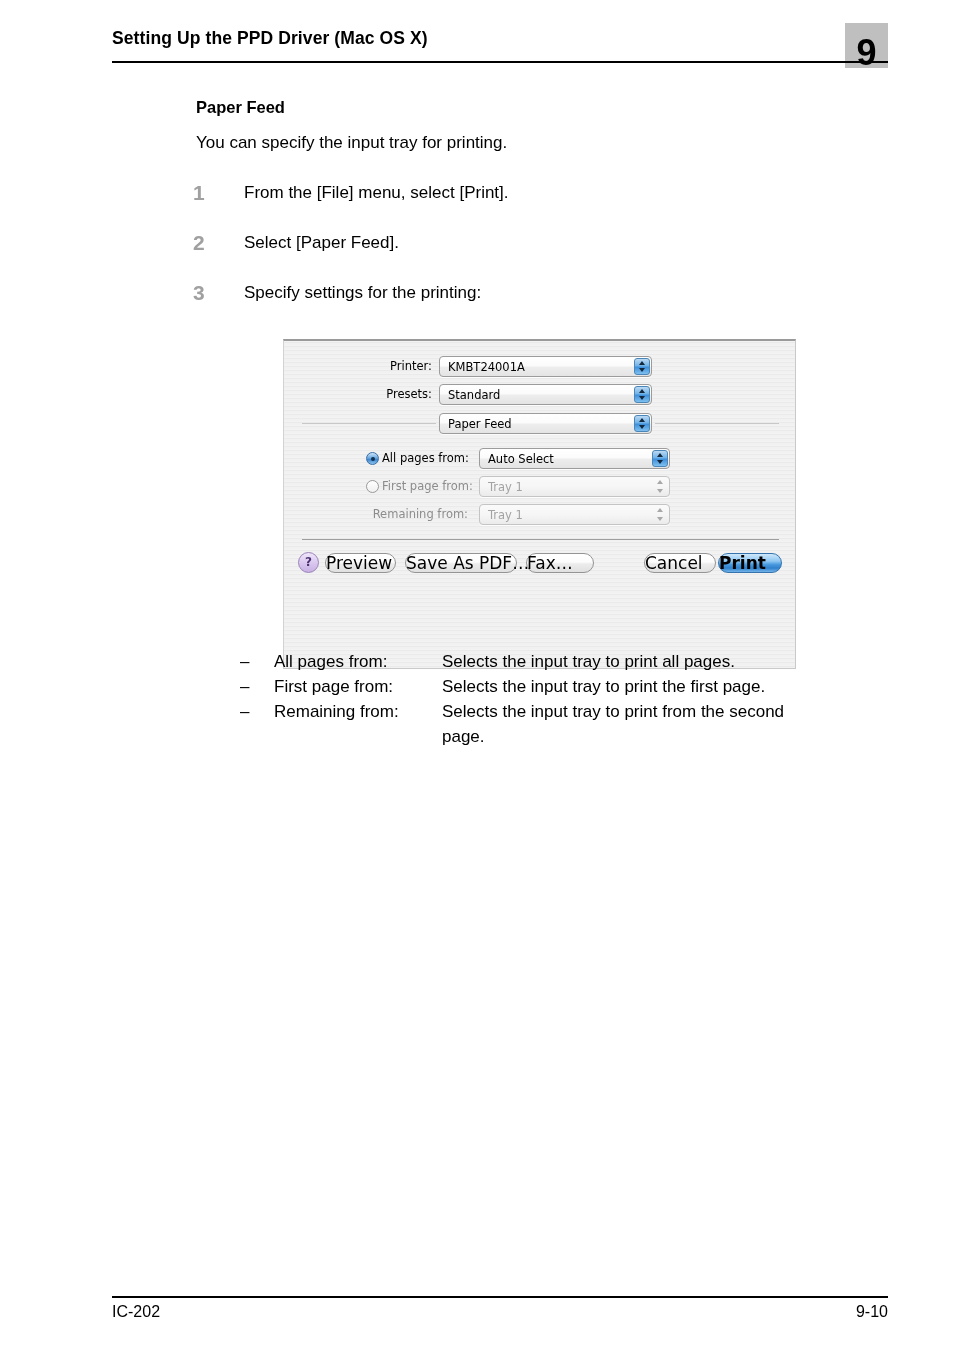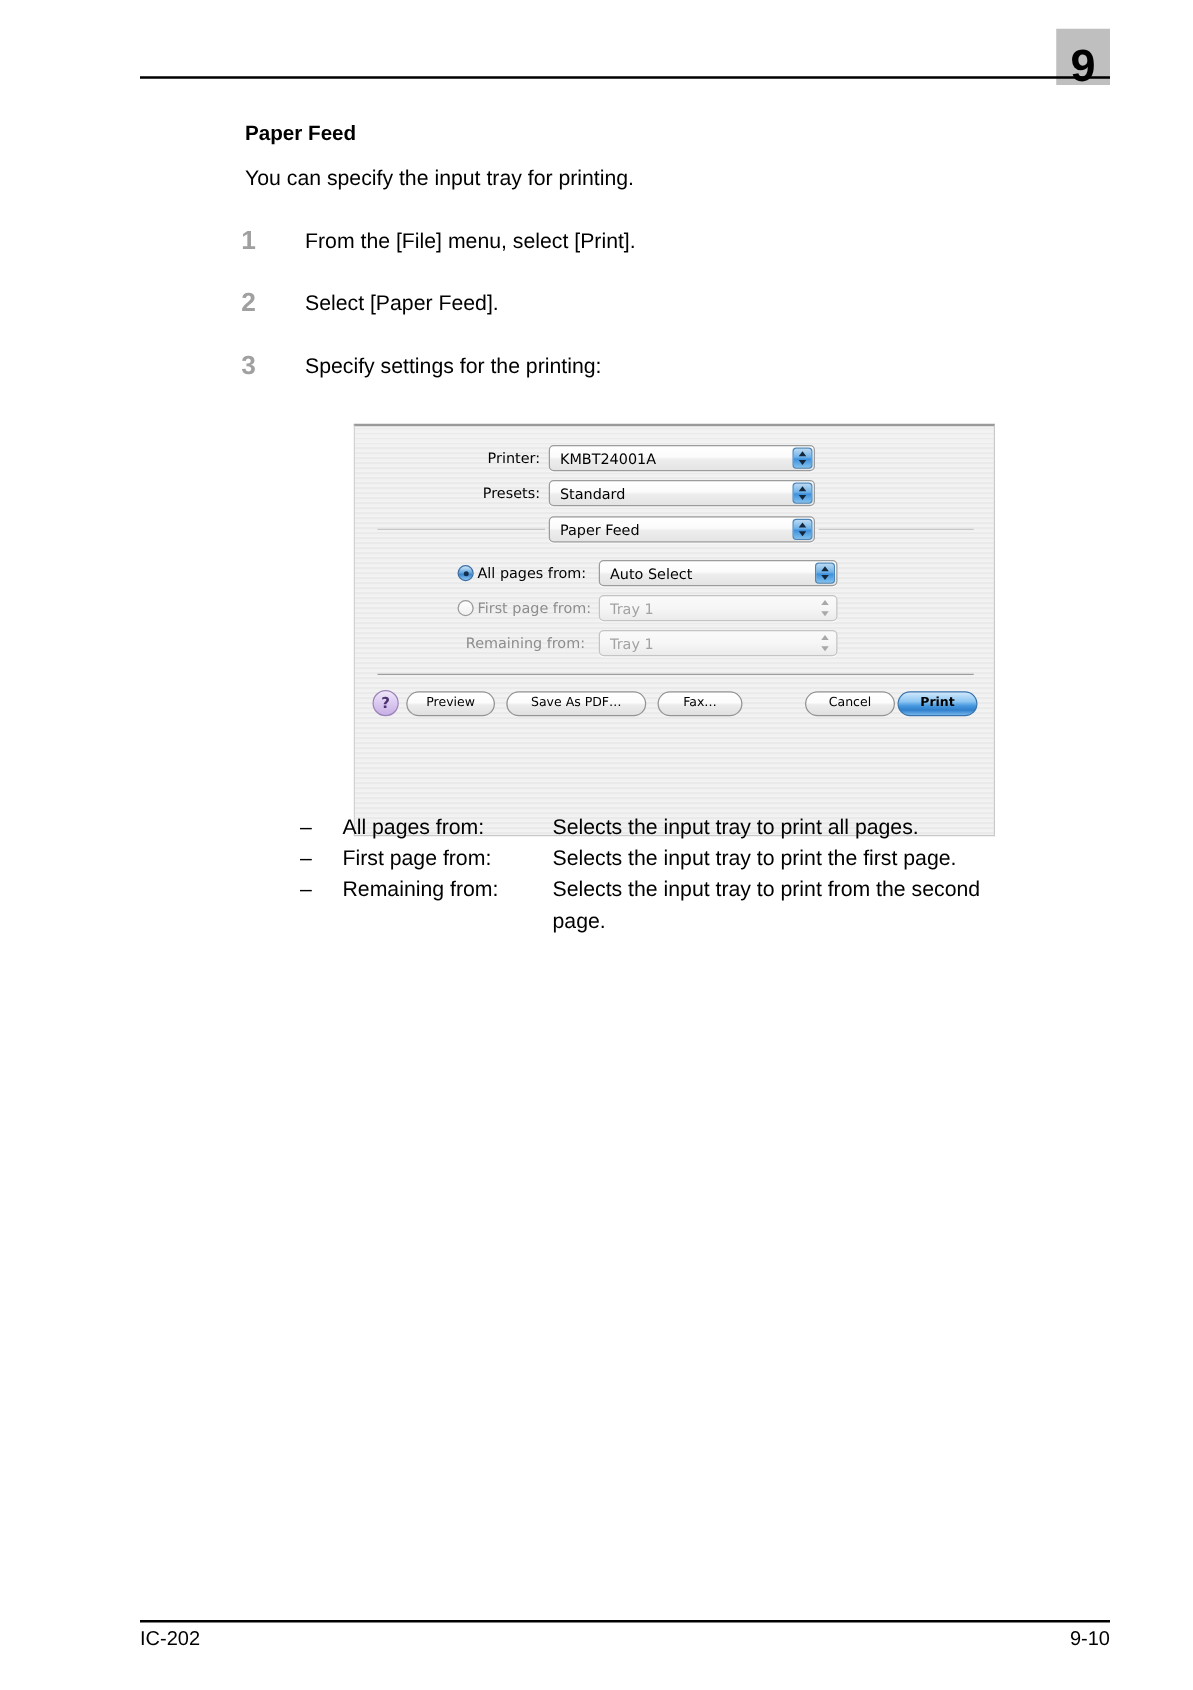--- a/index.html
+++ b/index.html
@@ -270,22 +270,22 @@
     height: 30px;
   }
   .capsule-btn {
     position: absolute;
     top: 0;
     height: 20px;
     border: 1px solid #949494;
     border-radius: 10px;
     background: linear-gradient(to bottom, #ffffff 0%, #fcfcfc 45%, #ececec 55%, #e0e0e0 100%);
     box-sizing: border-box;
-    text-align: center;
-    font-size: 10px;
+    text-align: left;
+    font-size: 17px;
     line-height: 18px;
     color: #000;
     white-space: nowrap;
   }
   #btn-preview   { left: 41px;  width: 71px; }
   #btn-savepdf   { left: 121px; width: 112px; }
   #btn-fax       { left: 242px; width: 68px; }
   #btn-cancel    { left: 360px; width: 72px; }
   #btn-print {
     left: 434px;
@@ -360,20 +360,21 @@
     position: absolute;
     right: 66px;
     top: 1303px;
     font-size: 16px;
   }
 </style>
 </head>
 <body>
 
 <div id="page-header">
+  <div id="header-title">Setting Up the PPD Driver (Mac OS X)</div>
   <div id="header-chapter-box"></div>
   <div id="header-chapter-number">9</div>
 </div>
 <div id="header-rule"></div>
 
 <div id="content">
 
   <div id="section-heading">Paper Feed</div>
   <div id="section-intro">You can specify the input tray for printing.</div>
 

